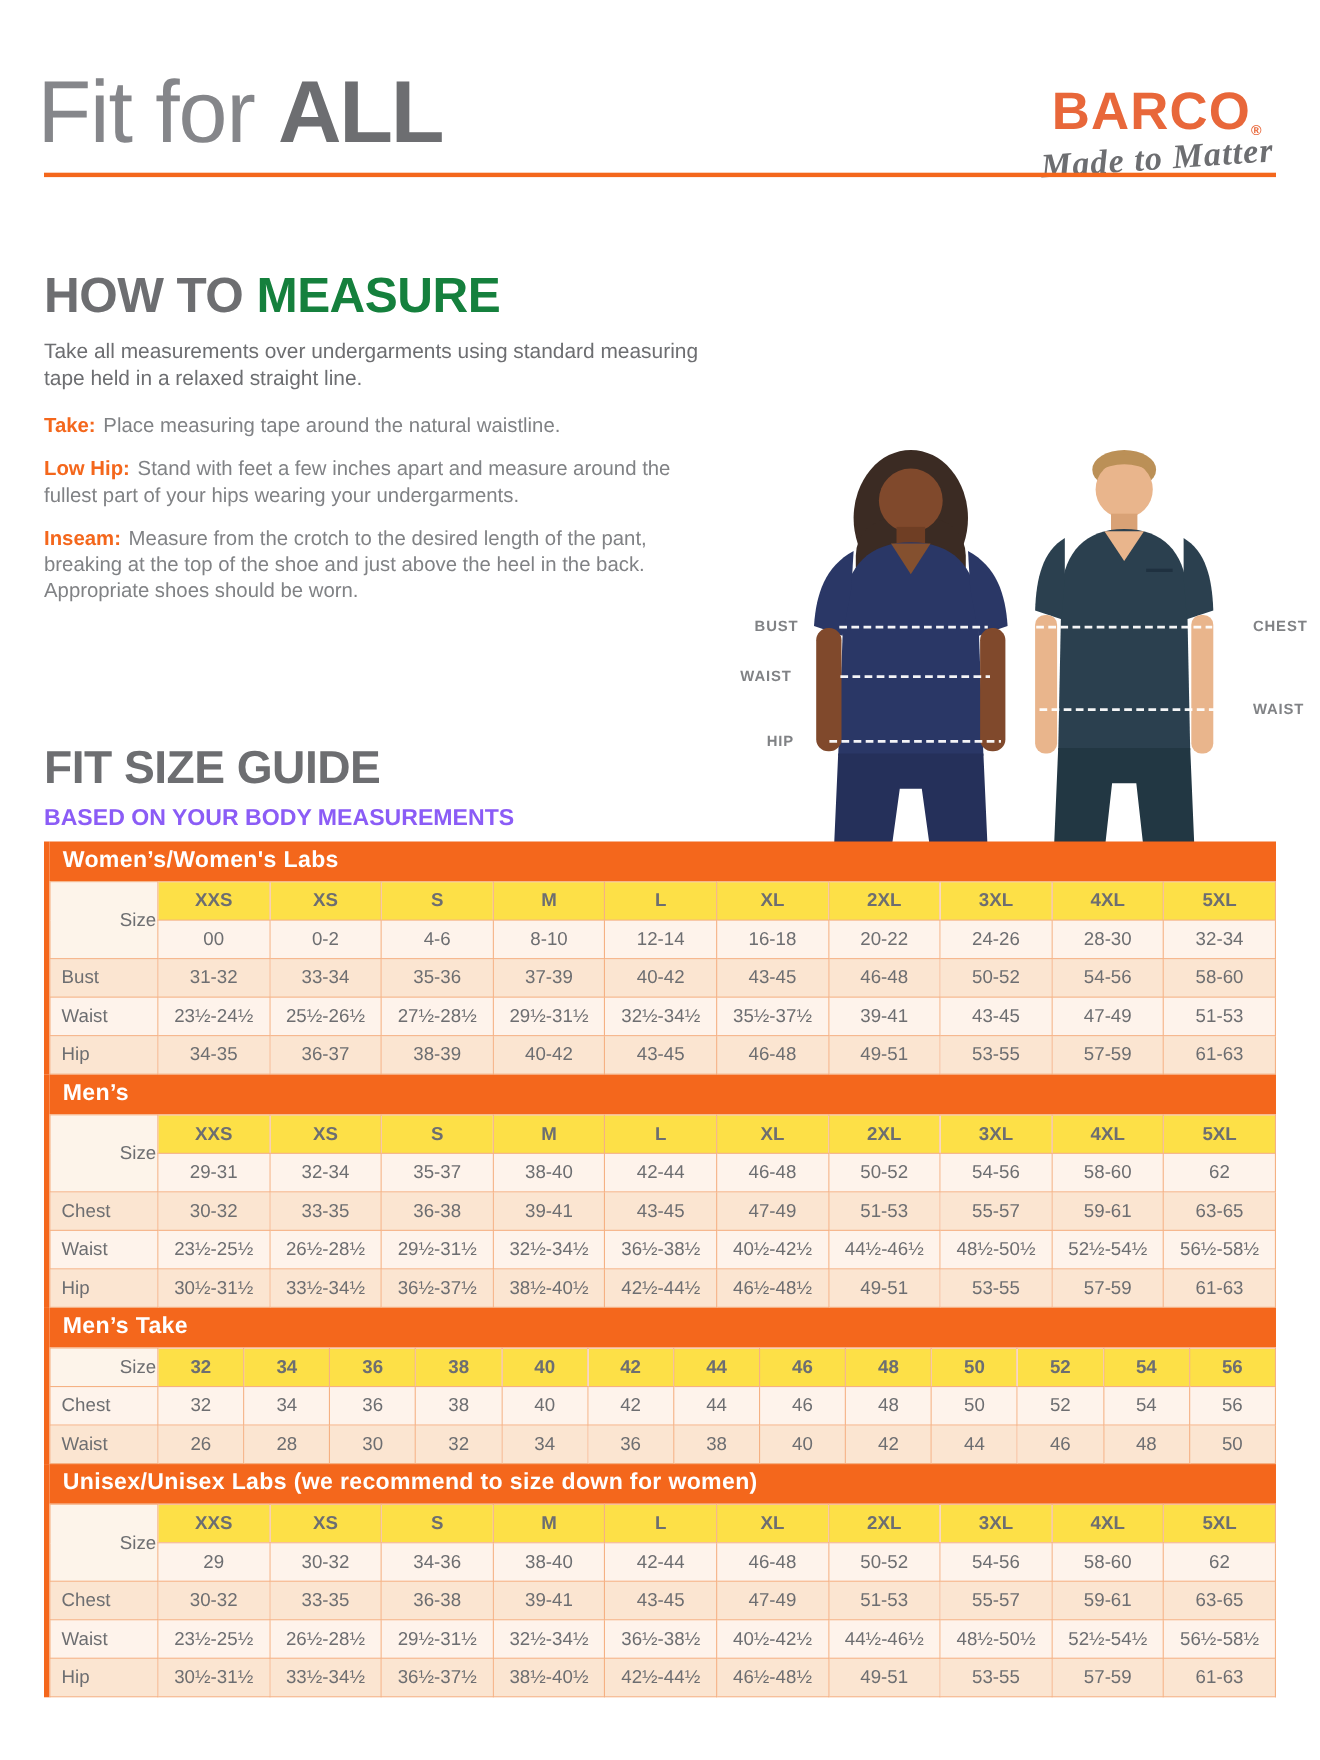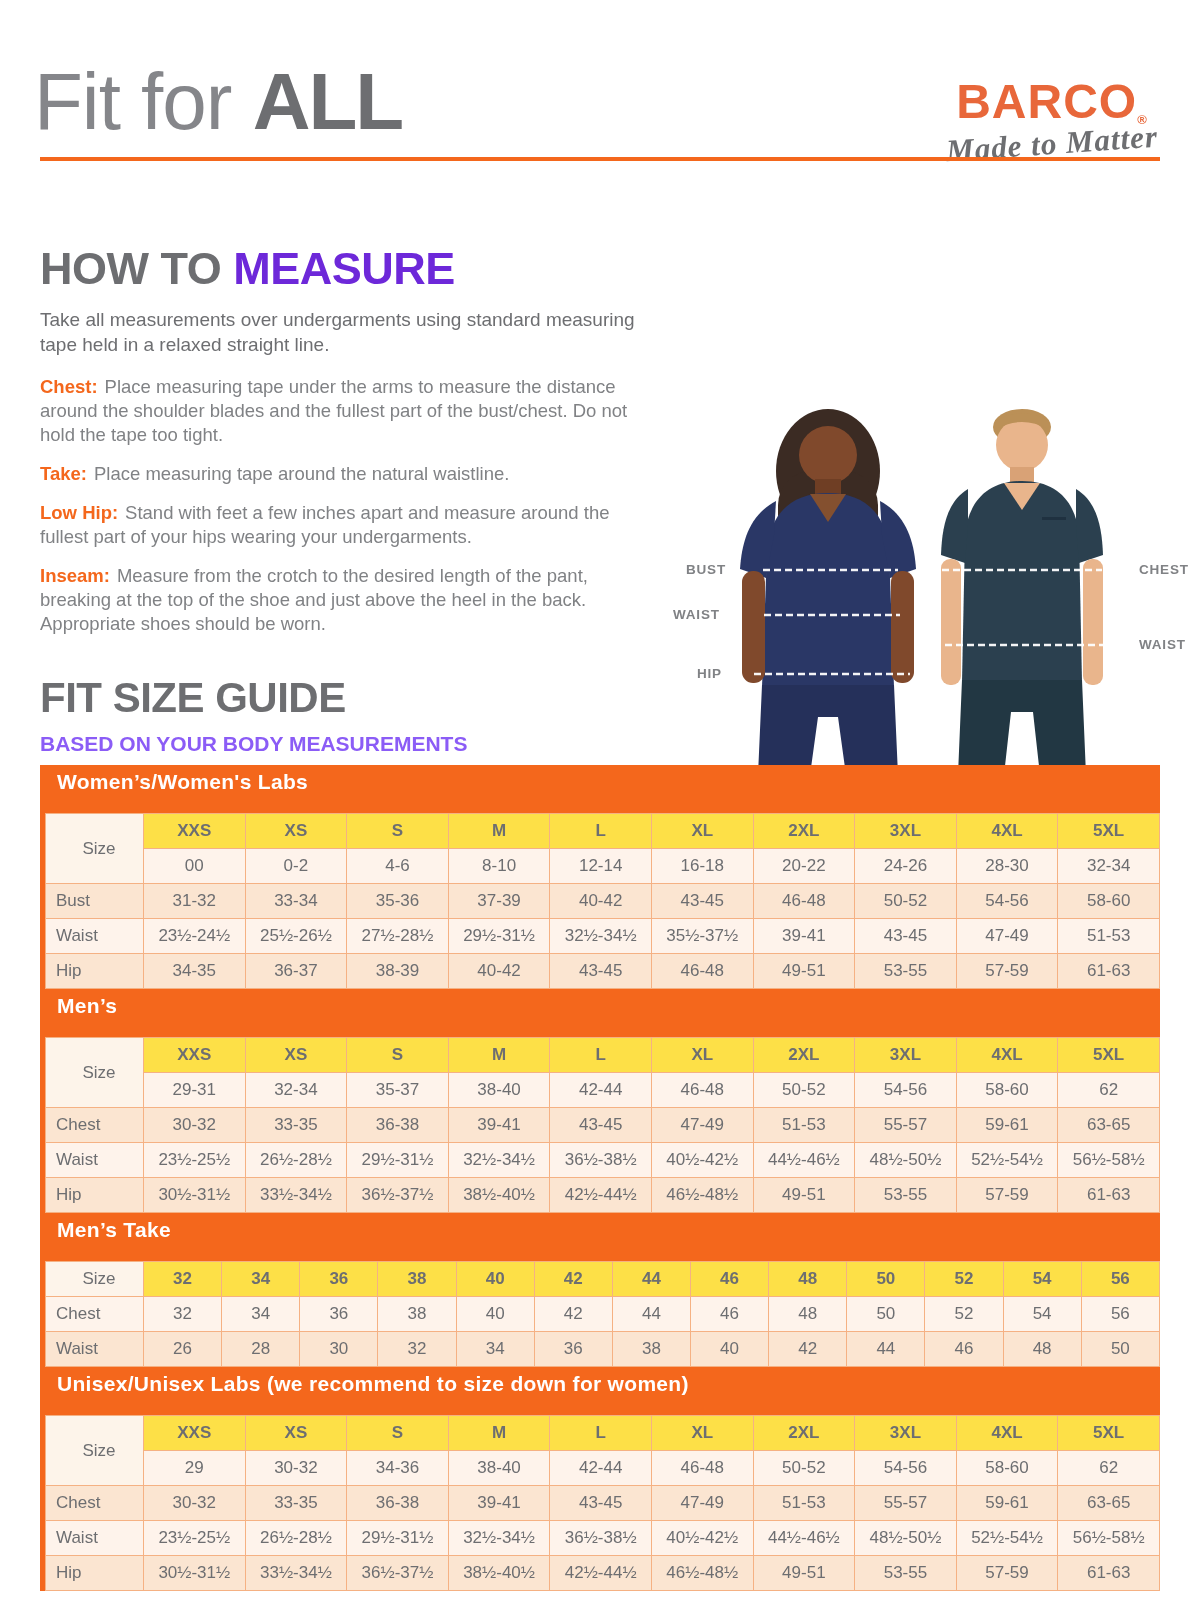--- a/index.html
+++ b/index.html
@@ -16,47 +16,47 @@
   #brand .logo-name{font-size:48px;font-weight:bold;color:#e8673a;letter-spacing:1px;line-height:1;}
   #brand .logo-reg{font-size:13px;color:#e8673a;vertical-align:-6px;font-weight:bold;}
   #brand .logo-tag{font-family:"Liberation Serif",serif;font-style:italic;font-weight:bold;
     font-size:31px;color:#6d6e71;transform:rotate(-4deg);margin-top:0px;letter-spacing:1px;}
   #divider{position:absolute;left:40px;top:157px;width:1120px;height:4px;background:#f4671c;}
 
   
   #htm{position:absolute;left:40px;top:246px;width:614px;}
   #htm h2{margin:0 0 16px 0;font-size:45px;line-height:1;letter-spacing:-0.5px;}
   #htm h2 .h-gray{color:#6d6e71;font-weight:bold;}
-  #htm h2 .h-orange{color:#6d28d9;font-weight:bold;text-align:center;}
+  #htm h2 .h-orange{color:#15803d;font-weight:bold;text-align:center;}
   .intro{font-size:19px;font-weight:normal;color:#6d6e71;line-height:1.34;margin:0 0 17px 0;}
   .mitem{font-size:18.5px;color:#808285;line-height:1.3;margin:0 0 15px 0;}
   .mlabel{color:#f4671c;font-weight:bold;margin-right:7px;}
 
   
   #figure{position:absolute;left:650px;top:385px;width:540px;height:390px;}
   .flabel{position:absolute;font-size:13.5px;font-weight:bold;color:#808285;letter-spacing:0.8px;white-space:nowrap;}
   #lbl-bust{left:36px;top:177px;}
   #lbl-waist-l{left:23px;top:222px;}
   #lbl-hip{left:47px;top:281px;}
   #lbl-chest{left:489px;top:177px;}
   #lbl-waist-r{left:489px;top:252px;}
 
   
   #fsg-h{position:absolute;left:40px;top:674px;font-size:42px;font-weight:bold;color:#6d6e71;letter-spacing:-0.5px;}
   #fsg-sub{position:absolute;left:40px;top:732px;font-size:21px;font-weight:bold;color:#8b5cf6;}
   #size-tables{position:absolute;left:40px;top:765px;width:1120px;}
   .tblock{border-left:5px solid #f4671c;}
-  .tbanner{background:#f4671c;color:#ffffff;font-weight:bold;font-size:21px;line-height:34px;height:48px;padding-left:12px;letter-spacing:0.3px;}
+  .tbanner{background:#f4671c;color:#ffffff;font-weight:bold;font-size:21px;line-height:34px;height:36px;padding-left:12px;letter-spacing:0.3px;}
   table.stable{width:100%;border-collapse:collapse;table-layout:fixed;}
   table.stable th,table.stable td{
     border:1px solid #f5b183;height:34px;text-align:center;
     font-size:17px;color:#6d6e71;font-weight:normal;padding:0 1px;overflow:hidden;white-space:nowrap;
   }
   table.stable th.szname{background:#fde047;font-weight:bold;}
-  table.stable th.sizecell{background:#fdf4ea;text-align:center;padding-left:10px;width:86px;font-weight:normal;}
+  table.stable th.sizecell{background:#fdf4ea;text-align:right;padding-left:10px;width:86px;font-weight:normal;}
   table.stable td.lbl{text-align:left;padding-left:10px;}
   tr.rowlight td{background:#fef3eb;}
   tr.rowdark td{background:#fbe5d1;}
 </style>
 </head>
 <body>
 
 <div id="page-title">
   <span class="t-light">Fit for</span>
   <span class="t-heavy">ALL</span>
@@ -65,23 +65,20 @@
   <div class="logo-name"><span>BARCO</span><span class="logo-reg">®</span></div>
   <div class="logo-tag">Made to Matter</div>
 </div>
 <div id="divider"></div>
 
 <div id="htm">
   <h2>
     <span class="h-gray">HOW TO </span><span class="h-orange">MEASURE</span>
   </h2>
   <p class="intro">Take all measurements over undergarments using standard measuring tape held in a relaxed straight line.</p>
-  <p class="mitem">
-    <span class="mlabel">Chest:</span><span>Place measuring tape under the arms to measure the distance around the shoulder blades and the fullest part of the bust/chest. Do not hold the tape too tight.</span>
-  </p>
   <p class="mitem">
     <span class="mlabel">Take:</span><span>Place measuring tape around the natural waistline.</span>
   </p>
   <p class="mitem">
     <span class="mlabel">Low Hip:</span><span>Stand with feet a few inches apart and measure around the fullest part of your hips wearing your undergarments.</span>
   </p>
   <p class="mitem">
     <span class="mlabel">Inseam:</span><span>Measure from the crotch to the desired length of the pant, breaking at the top of the shoe and just above the heel in the back. Appropriate shoes should be worn.</span>
   </p>
 </div>

